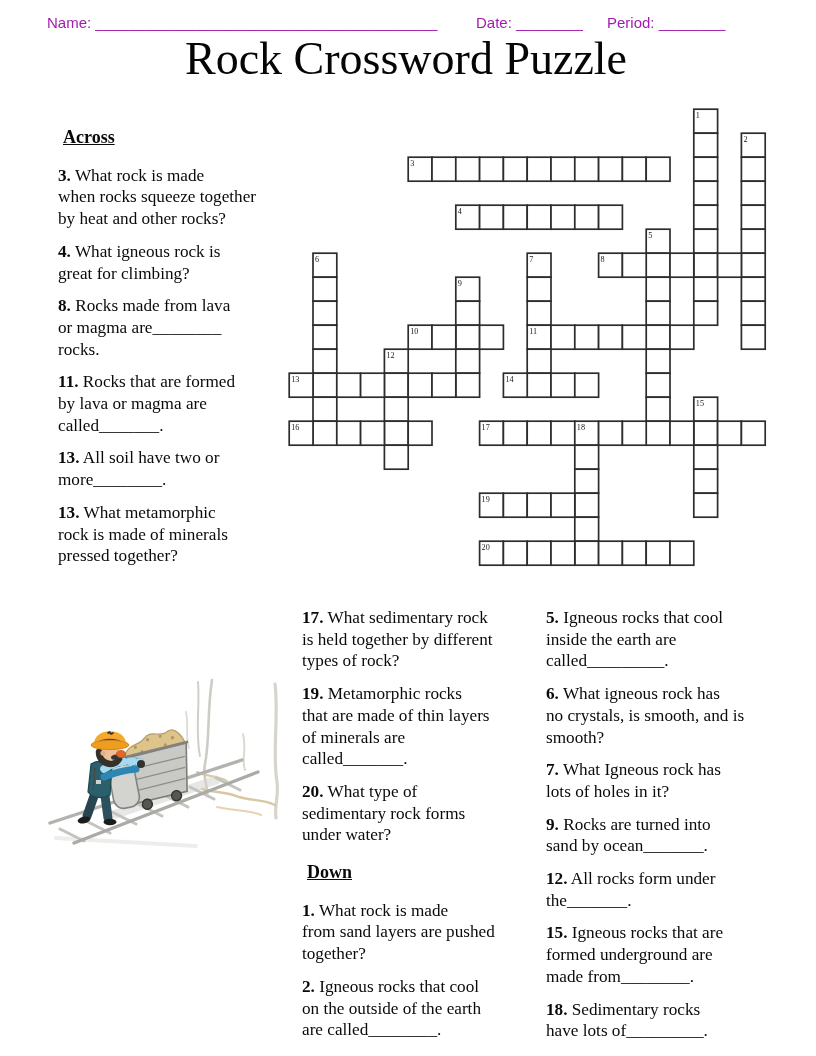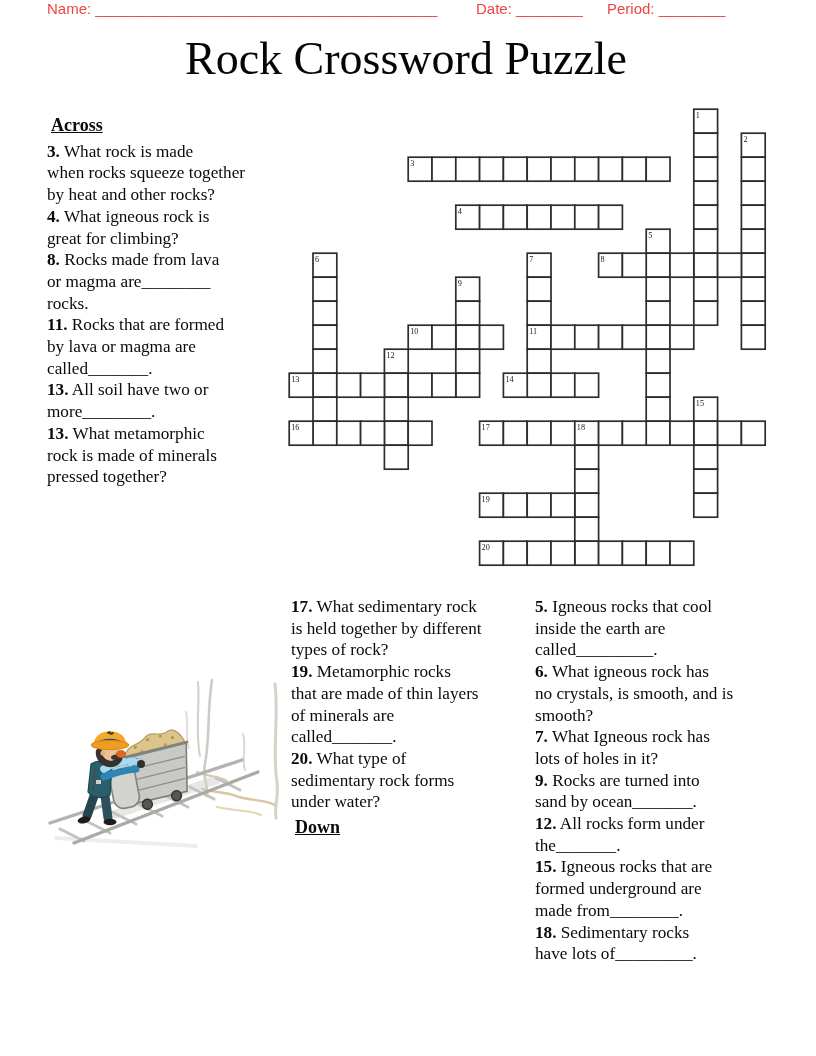--- a/index.html
+++ b/index.html
@@ -1,29 +1,29 @@
 <!DOCTYPE html>
 <html><head>
 <meta charset="utf-8">
 <style>
   html,body{margin:0;padding:0;background:#ffffff;}
   body{width:816px;height:1056px;position:relative;overflow:hidden;
        font-family:"Liberation Serif", serif;color:#0a0a0a;}
-  .hdr{position:absolute;top:0;font-family:"Liberation Sans", sans-serif;
-       font-size:15px;color:#ef4444;white-space:pre;}
+  .hdr{position:absolute;top:14px;font-family:"Liberation Sans", sans-serif;
+       font-size:15px;color:#a21caf;white-space:pre;}
   #hdr-name{left:47px;} #hdr-date{left:476px;} #hdr-period{left:607px;}
   #title{position:absolute;top:33px;left:0;width:812px;text-align:center;
          font-size:46px;line-height:1.15;font-family:"Liberation Serif",serif;color:#050505;}
   .cluecol{position:absolute;font-size:17.2px;line-height:21.7px;}
   #col-across{left:47px;top:111px;width:240px;}
   #col-mid{left:291px;top:596px;width:236px;}
   #col-right{left:535px;top:596px;width:252px;font-family:Liberation Serif, serif;}
   .clue-heading{font-size:18px;font-weight:bold;text-decoration:underline;
-                margin:4px;line-height:21.7px;}
-  p.clue{margin:0;}
+                margin:16px;line-height:21.7px;}
+  p.clue{margin:11px;}
   p.clue .clue-text{white-space:pre-line;}
   #grid-wrap{position:absolute;left:288px;top:108px;}
   #illustration{position:absolute;left:46px;top:676px;}
 </style>
 </head>
 <body>
 
 <div class="hdr" id="hdr-name">Name: _________________________________________</div>
 <div class="hdr" id="hdr-date">Date: ________</div>
 <div class="hdr" id="hdr-period">Period: ________</div>
@@ -209,20 +209,28 @@
 types of rock?</span></p>
       <p class="clue"><b>19.</b><span class="clue-text"> Metamorphic rocks
 that are made of thin layers
 of minerals are
 called_______.</span></p>
       <p class="clue"><b>20.</b><span class="clue-text"> What type of
 sedimentary rock forms
 under water?</span></p>
     </div>
   <h2 class="clue-heading">Down</h2>
+  <div id="mid-down-list">
+      <p class="clue"><b>1.</b><span class="clue-text"> What rock is made
+from sand layers are pushed
+together?</span></p>
+      <p class="clue"><b>2.</b><span class="clue-text"> Igneous rocks that cool
+on the outside of the earth
+are called________.</span></p>
+    </div>
 </div>
 
 <div class="cluecol" id="col-right">
   <div id="right-list">
       <p class="clue"><b>5.</b><span class="clue-text"> Igneous rocks that cool
 inside the earth are
 called_________.</span></p>
       <p class="clue"><b>6.</b><span class="clue-text"> What igneous rock has
 no crystals, is smooth, and is
 smooth?</span></p>

